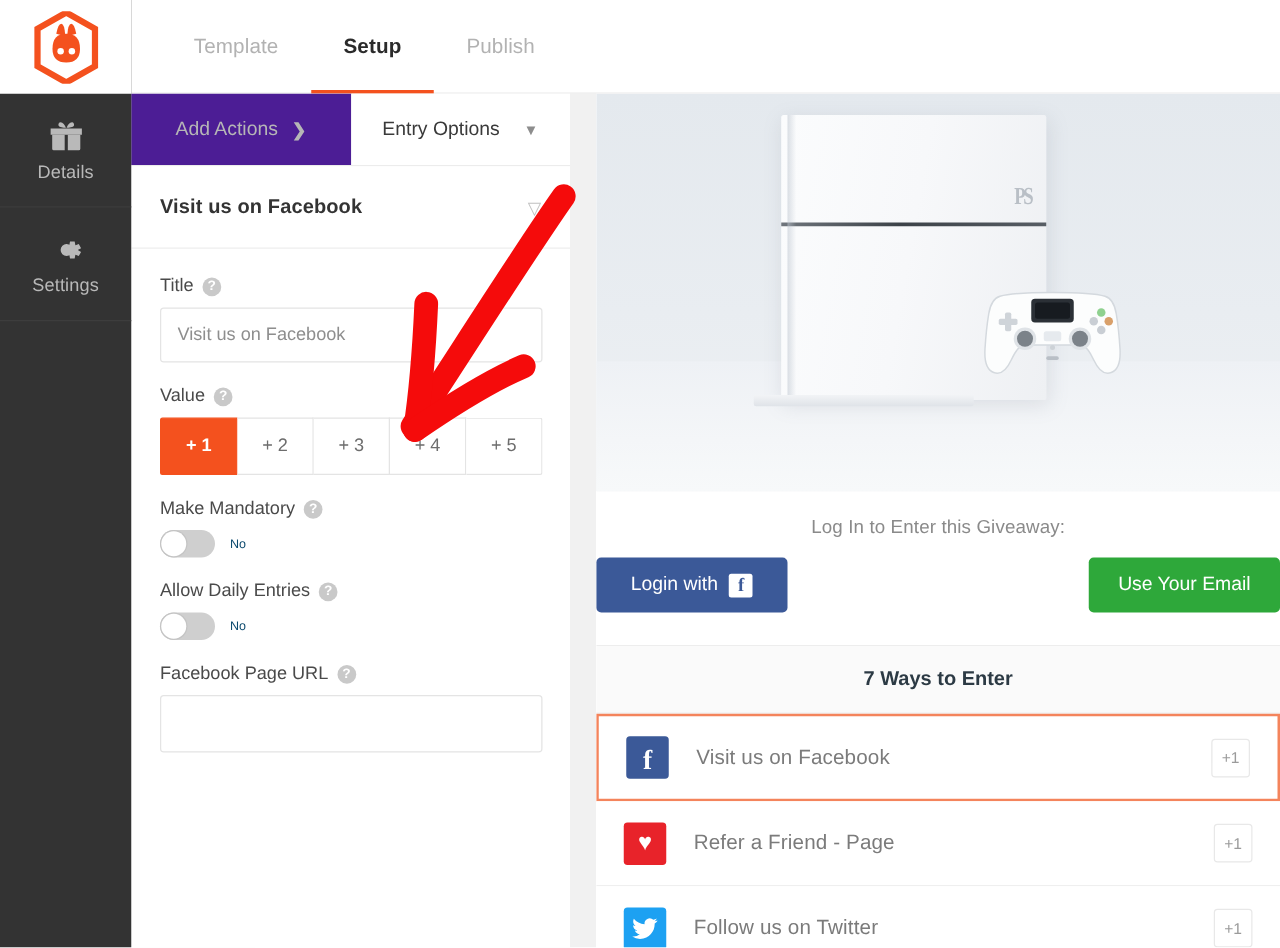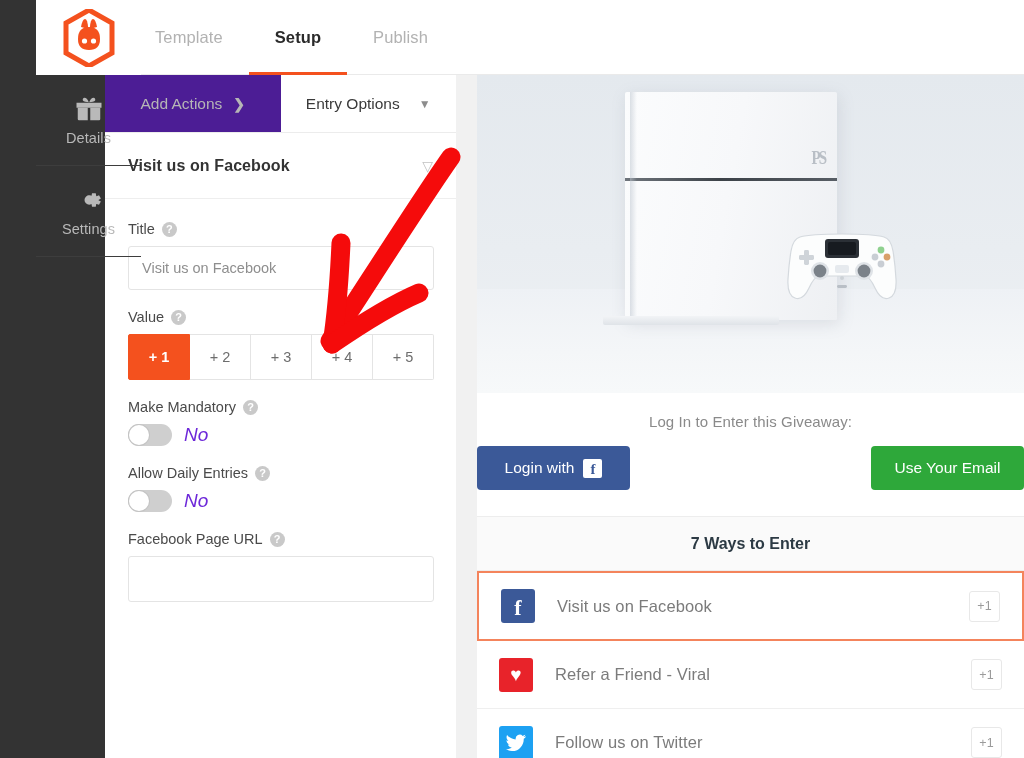--- a/index.html
+++ b/index.html
@@ -12,21 +12,20 @@
     -webkit-font-smoothing: antialiased;
   }
   .app { position: relative; width: 1024px; height: 758px; }
 
   
   .sidebar {
     position: absolute; left: 0; top: 0;
     width: 105px; height: 758px;
     background: #333333;
     z-index: 5;
-    padding-left: 36px;
   }
   .logo-box {
     height: 75px; width: 105px;
     background: #ffffff;
     display: flex; align-items: center; justify-content: center;
   }
   .logo-hex { width: 52px; height: 58px; display: block; }
 
   .nav-item {
     width: 105px; height: 91px;
@@ -157,21 +156,21 @@
     width: 44px; height: 22px; border-radius: 11px;
     background: #cfcfcf; position: relative; cursor: pointer;
     flex: 0 0 auto;
   }
   .toggle .knob {
     position: absolute; left: 1px; top: 1px;
     width: 20px; height: 20px; border-radius: 50%;
     background: #ffffff;
     box-shadow: 0 0 0 1px #c4c4c4;
   }
-  .toggle-text { font-size: 19px; color: #6d28d9; font-style: italic; }
+  .toggle-text { font-size: 10px; color: #0c4a6e; }
 
   
   .gutter {
     position: absolute; left: 456px; top: 75px;
     width: 21px; height: 683px;
     background: #f1f1f1;
     z-index: 2;
   }
   .preview {
     position: absolute; left: 477px; top: 75px;
@@ -485,21 +484,21 @@
     <div class="ways-header">7 Ways to Enter</div>
 
     <div class="entry highlighted">
       <span class="entry-icon ic-fb">f</span>
       <span class="entry-label">Visit us on Facebook</span>
       <span class="entry-points">+1</span>
     </div>
 
     <div class="entry">
       <span class="entry-icon ic-heart">♥</span>
-      <span class="entry-label">Refer a Friend - Viral</span>
+      <span class="entry-label">Refer a Friend - Page</span>
       <span class="entry-points">+1</span>
     </div>
 
     <div class="entry">
       <span class="entry-icon ic-tw">
         <svg width="22" height="18" viewBox="0 0 24 20" fill="#ffffff">
           <path d="M23 2.6c-.8.4-1.7.6-2.6.8 1-.6 1.7-1.5 2-2.5-.9.5-1.9.9-3 1.2A4.6 4.6 0 0 0 11.6 6c-3.8-.2-7.2-2-9.5-4.8-.4.7-.6 1.5-.6 2.4 0 1.6.8 3 2 3.9-.7 0-1.5-.2-2.1-.6 0 2.3 1.6 4.2 3.7 4.6-.4.1-.8.2-1.2.2-.3 0-.6 0-.9-.1.6 1.9 2.3 3.2 4.4 3.3a9.2 9.2 0 0 1-5.7 2c-.4 0-.7 0-1.1-.1A13 13 0 0 0 7.6 19c8.4 0 13-7 13-13v-.6c.9-.6 1.7-1.4 2.4-2.3z"></path>
         </svg>
       </span>
       <span class="entry-label">Follow us on Twitter</span>

